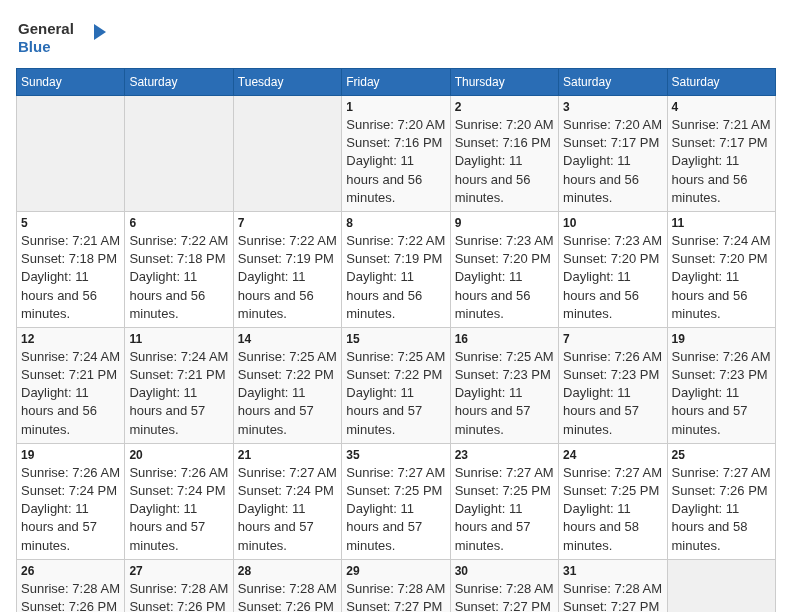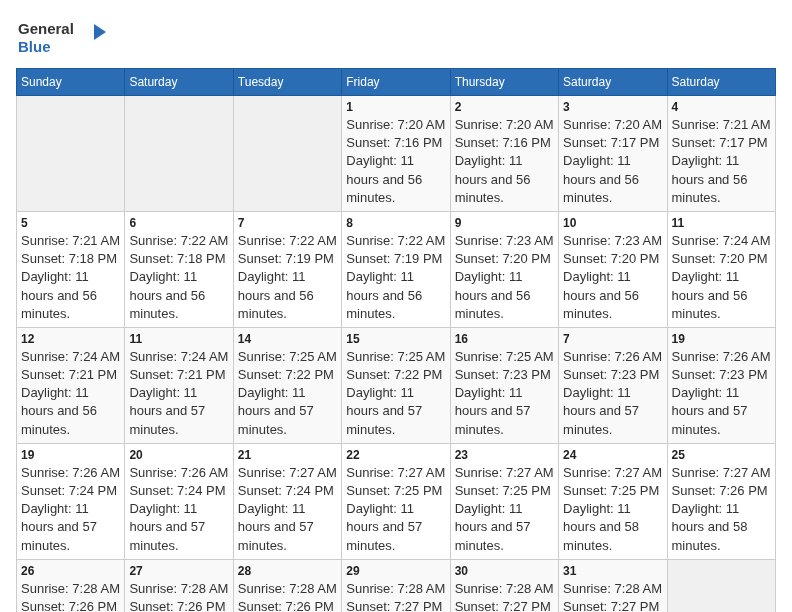--- a/index.html
+++ b/index.html
@@ -191,21 +191,21 @@
         </td>
         <td>
           <div class="day-number">20</div>
           <div class="day-info">Sunrise: 7:26 AM<br>Sunset: 7:24 PM<br>Daylight: 11 hours and 57 minutes.</div>
         </td>
         <td>
           <div class="day-number">21</div>
           <div class="day-info">Sunrise: 7:27 AM<br>Sunset: 7:24 PM<br>Daylight: 11 hours and 57 minutes.</div>
         </td>
         <td>
-          <div class="day-number">22</div>
+          <div class="day-number">35</div>
           <div class="day-info">Sunrise: 7:27 AM<br>Sunset: 7:25 PM<br>Daylight: 11 hours and 57 minutes.</div>
         </td>
         <td>
           <div class="day-number">23</div>
           <div class="day-info">Sunrise: 7:27 AM<br>Sunset: 7:25 PM<br>Daylight: 11 hours and 57 minutes.</div>
         </td>
         <td>
           <div class="day-number">24</div>
           <div class="day-info">Sunrise: 7:27 AM<br>Sunset: 7:25 PM<br>Daylight: 11 hours and 58 minutes.</div>
         </td>

